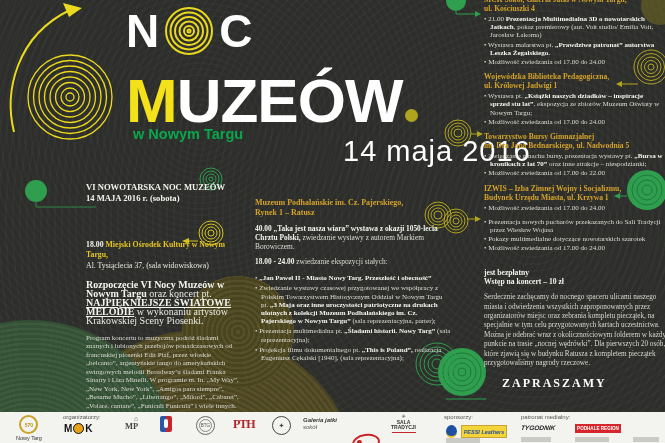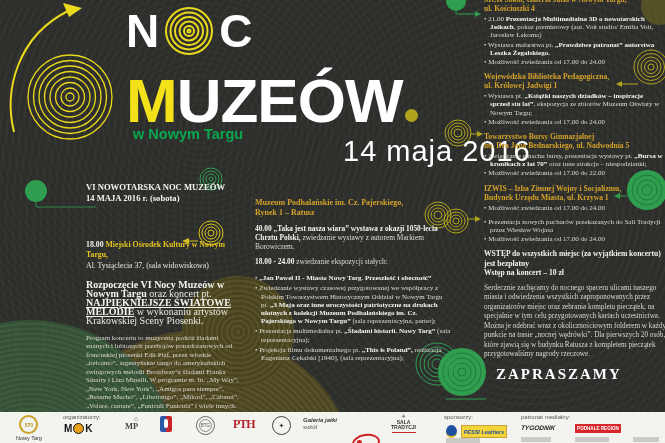--- a/index.html
+++ b/index.html
@@ -53,21 +53,21 @@
   .mid-e .b { font-weight:bold; color:#f4f4ee; }
   .mid-item { font-size:7px; line-height:8.2px; margin-bottom:2px; padding-left:6px; text-indent:-6px; }
   .mid-item .b { font-weight:bold; color:#f4f4ee; }
 
   .section { margin-bottom:6px; }
   .sec-title { color:#d4a22a; font-weight:bold; font-size:7.6px; line-height:9px; margin-bottom:2px; }
   .item { font-size:7px; line-height:8.2px; margin-bottom:1px; padding-left:6px; text-indent:-6px; }
   .item .b { font-weight:bold; color:#f4f4ee; }
   .wstep { font-size:7.6px; line-height:9.2px; font-weight:bold; color:#f4f4ee; margin-bottom:7px; }
   .invite { font-size:7.2px; line-height:9.4px; color:#d8d8d0; margin-bottom:7px; width:192px; }
-  .zapraszamy { font-weight:bold; font-size:15px; letter-spacing:2px; color:#ffffff; margin-left:12px; }
+  .zapraszamy { font-weight:bold; font-size:12px; letter-spacing:2px; color:#ffffff; margin-left:18px; }
 
   
   .footer { position:absolute; left:0; bottom:0; width:665px; height:31px; background:#f3f3f0; z-index:4;
     font-family:"Liberation Sans", sans-serif; color:#333; }
   .f-abs { position:absolute; }
   .f-label { font-size:6px; color:#555; }
   .ring570 { width:15px; height:15px; border:2px solid #c9a227; border-radius:50%;
     font-size:5px; font-weight:bold; color:#b59320; display:flex; align-items:center; justify-content:center; margin:0 auto; }
   .l570sub { font-size:5.5px; color:#333; text-align:center; margin-top:1px; }
   .mok { display:flex; align-items:center; gap:1px; font-size:10px; font-weight:900; color:#111; }
@@ -284,24 +284,25 @@
       <div class="sec-title"><span>Towarzystwo Bursy Gimnazjalnej</span><br><span>im. Dra Jana Bednarskiego, ul. Nadwodnia 5</span></div>
       <div class="item"><span>• Zwiedzanie gmachu bursy, prezentacja wystawy pt. </span><span class="b">„Bursa w kronikach z lat 70”</span><span> oraz inne atrakcje – niespodzianki;</span></div>
       <div class="item"><span>• Możliwość zwiedzania od 17.00 do 22.00</span></div>
     </div>
     <div class="section">
       <div class="sec-title"><span>IZWIS – Izba Zimnej Wojny i Socjalizmu,</span><br><span>Budynek Urzędu Miasta, ul. Krzywa 1</span></div>
       <div class="item"><span>• Możliwość zwiedzania od 17.00 do 24.00</span></div>
     </div>
     <div class="section">
       <div class="item"><span>• Prezentacja nowych pucharów przekazanych do Sali Tradycji przez Wiesław Wojasa</span></div>
+      <div class="item"><span>• Pokazy multimedialne dotyczące nowotarskich szarotek</span></div>
       <div class="item"><span>• Możliwość zwiedzania od 17.00 do 24.00</span></div>
     </div>
     <div class="wstep">
-      <span>WSTĘP do wszystkich miejsc (za wyjątkiem koncertu)</span><br>
+      <br>
       <span>jest bezpłatny</span><br>
       <span>Wstęp na koncert – 10 zł</span>
     </div>
     <div class="invite">Serdecznie zachęcamy do nocnego spaceru ulicami naszego miasta i odwiedzenia wszystkich zaproponowanych przez organizatorów miejsc oraz zebrania kompletu pieczątek, na specjalnie w tym celu przygotowanych kartach uczestnictwa. Można je odebrać wraz z okolicznościowym folderem w każdym punkcie na trasie „nocnej wędrówki”. Dla pierwszych 20 osób, które zjawią się w budynku Ratusza z kompletem pieczątek przygotowaliśmy nagrody rzeczowe.</div>
     <div class="zapraszamy">ZAPRASZAMY</div>
   </div>
 
   <div class="footer">
     <div class="f-abs" style="left:16px; top:3px;">
       <div class="ring570">

